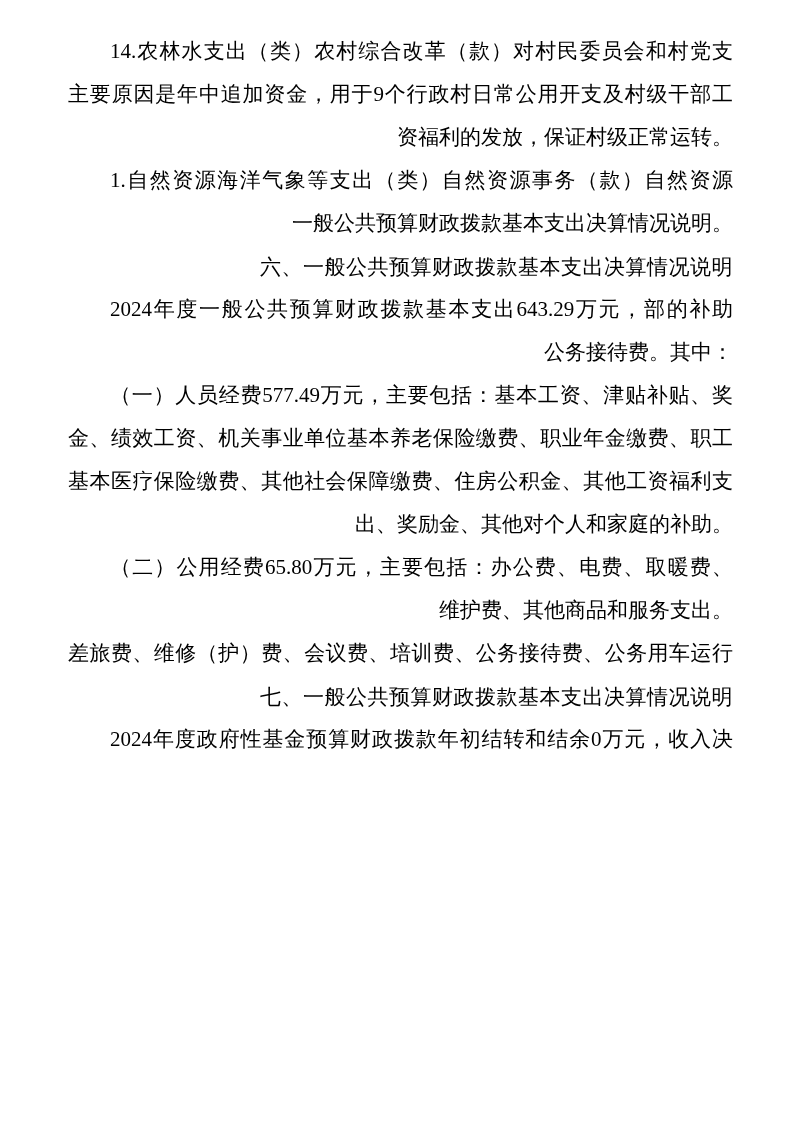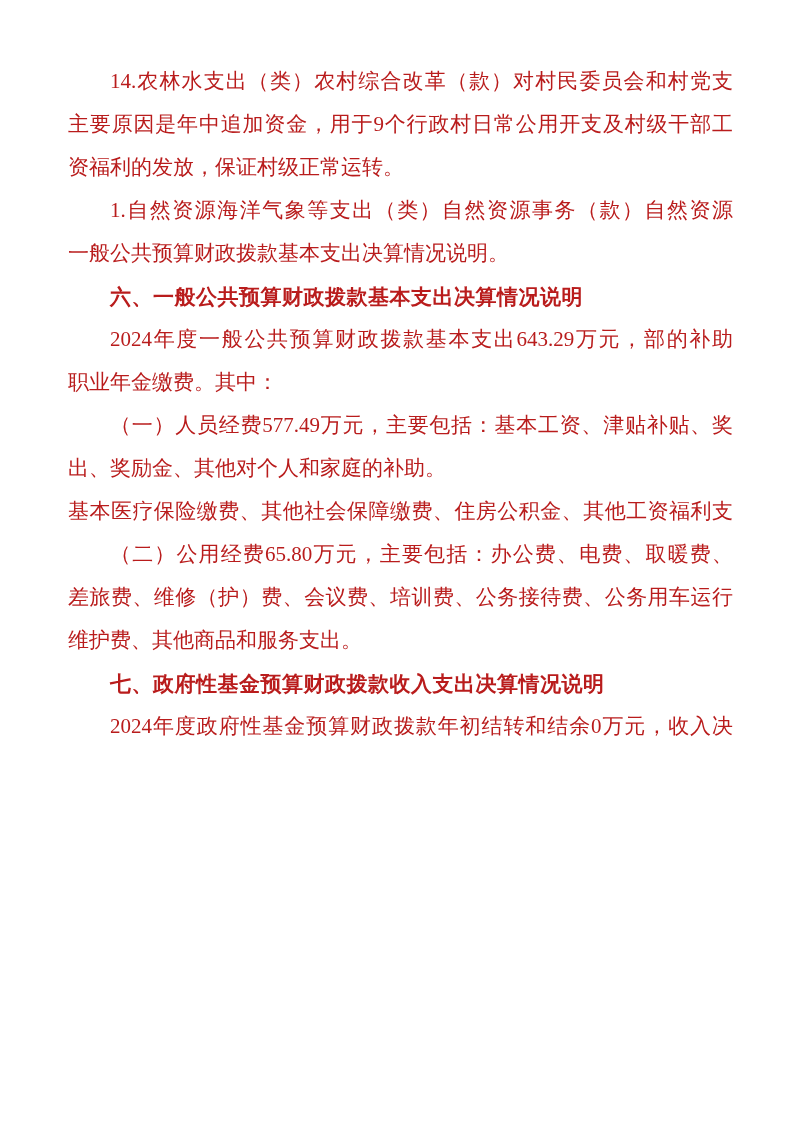--- a/index.html
+++ b/index.html
@@ -6,43 +6,43 @@
     margin: 0;
     padding: 0;
     background: #ffffff;
   }
   .page {
     position: relative;
     width: 793px;
     height: 902px;
     background: #ffffff;
     box-sizing: border-box;
-    padding: 60px 60px 0 68px;
+    padding: 30px 60px 0 68px;
     overflow: hidden;
-    color: #b91c1c;
+    color: #000000;
     font-family: "Liberation Serif", "DejaVu Serif", serif;
   }
   .block { margin: 0; padding: 0; }
   .line {
     height: 43px;
     line-height: 43px;
     font-size: 21px;
     overflow: hidden;
-    text-align: left;
+    text-align: right;
   }
   .line.justify {
     text-align: justify;
     text-align-last: justify;
   }
   .line.indent {
     text-indent: 2em;
   }
   .block.heading .line {
     font-family: "Liberation Sans", "DejaVu Sans", sans-serif;
-    font-weight: 700;
+    font-weight: 400;
     letter-spacing: 0.5px;
   }
 </style>
 </head>
 <body>
 
 <div class="page">
   <div id="doc">
       <div class="block body">
         <div class="line justify indent">14.农林水支出（类）农村综合改革（款）对村民委员会和村党支</div>
@@ -51,32 +51,33 @@
       </div>
       <div class="block body">
         <div class="line justify indent">1.自然资源海洋气象等支出（类）自然资源事务（款）自然资源</div>
         <div class="line">一般公共预算财政拨款基本支出决算情况说明。</div>
       </div>
       <div class="block heading">
         <div class="line indent">六、一般公共预算财政拨款基本支出决算情况说明</div>
       </div>
       <div class="block body">
         <div class="line justify indent">2024年度一般公共预算财政拨款基本支出643.29万元，部的补助</div>
-        <div class="line">职业年金缴费。其中：</div>
+        <div class="line">公务接待费。其中：</div>
       </div>
       <div class="block body">
         <div class="line justify indent">（一）人员经费577.49万元，主要包括：基本工资、津贴补贴、奖</div>
+        <div class="line justify">金、绩效工资、机关事业单位基本养老保险缴费、职业年金缴费、职工</div>
+        <div class="line justify">基本医疗保险缴费、其他社会保障缴费、住房公积金、其他工资福利支</div>
         <div class="line">出、奖励金、其他对个人和家庭的补助。</div>
-        <div class="line justify">基本医疗保险缴费、其他社会保障缴费、住房公积金、其他工资福利支</div>
       </div>
       <div class="block body">
         <div class="line justify indent">（二）公用经费65.80万元，主要包括：办公费、电费、取暖费、</div>
+        <div class="line">维护费、其他商品和服务支出。</div>
         <div class="line justify">差旅费、维修（护）费、会议费、培训费、公务接待费、公务用车运行</div>
-        <div class="line">维护费、其他商品和服务支出。</div>
       </div>
       <div class="block heading">
-        <div class="line indent">七、政府性基金预算财政拨款收入支出决算情况说明</div>
+        <div class="line indent">七、一般公共预算财政拨款基本支出决算情况说明</div>
       </div>
       <div class="block body">
         <div class="line justify indent">2024年度政府性基金预算财政拨款年初结转和结余0万元，收入决</div>
       </div>
     </div>
 </div>
 
 </body></html>

